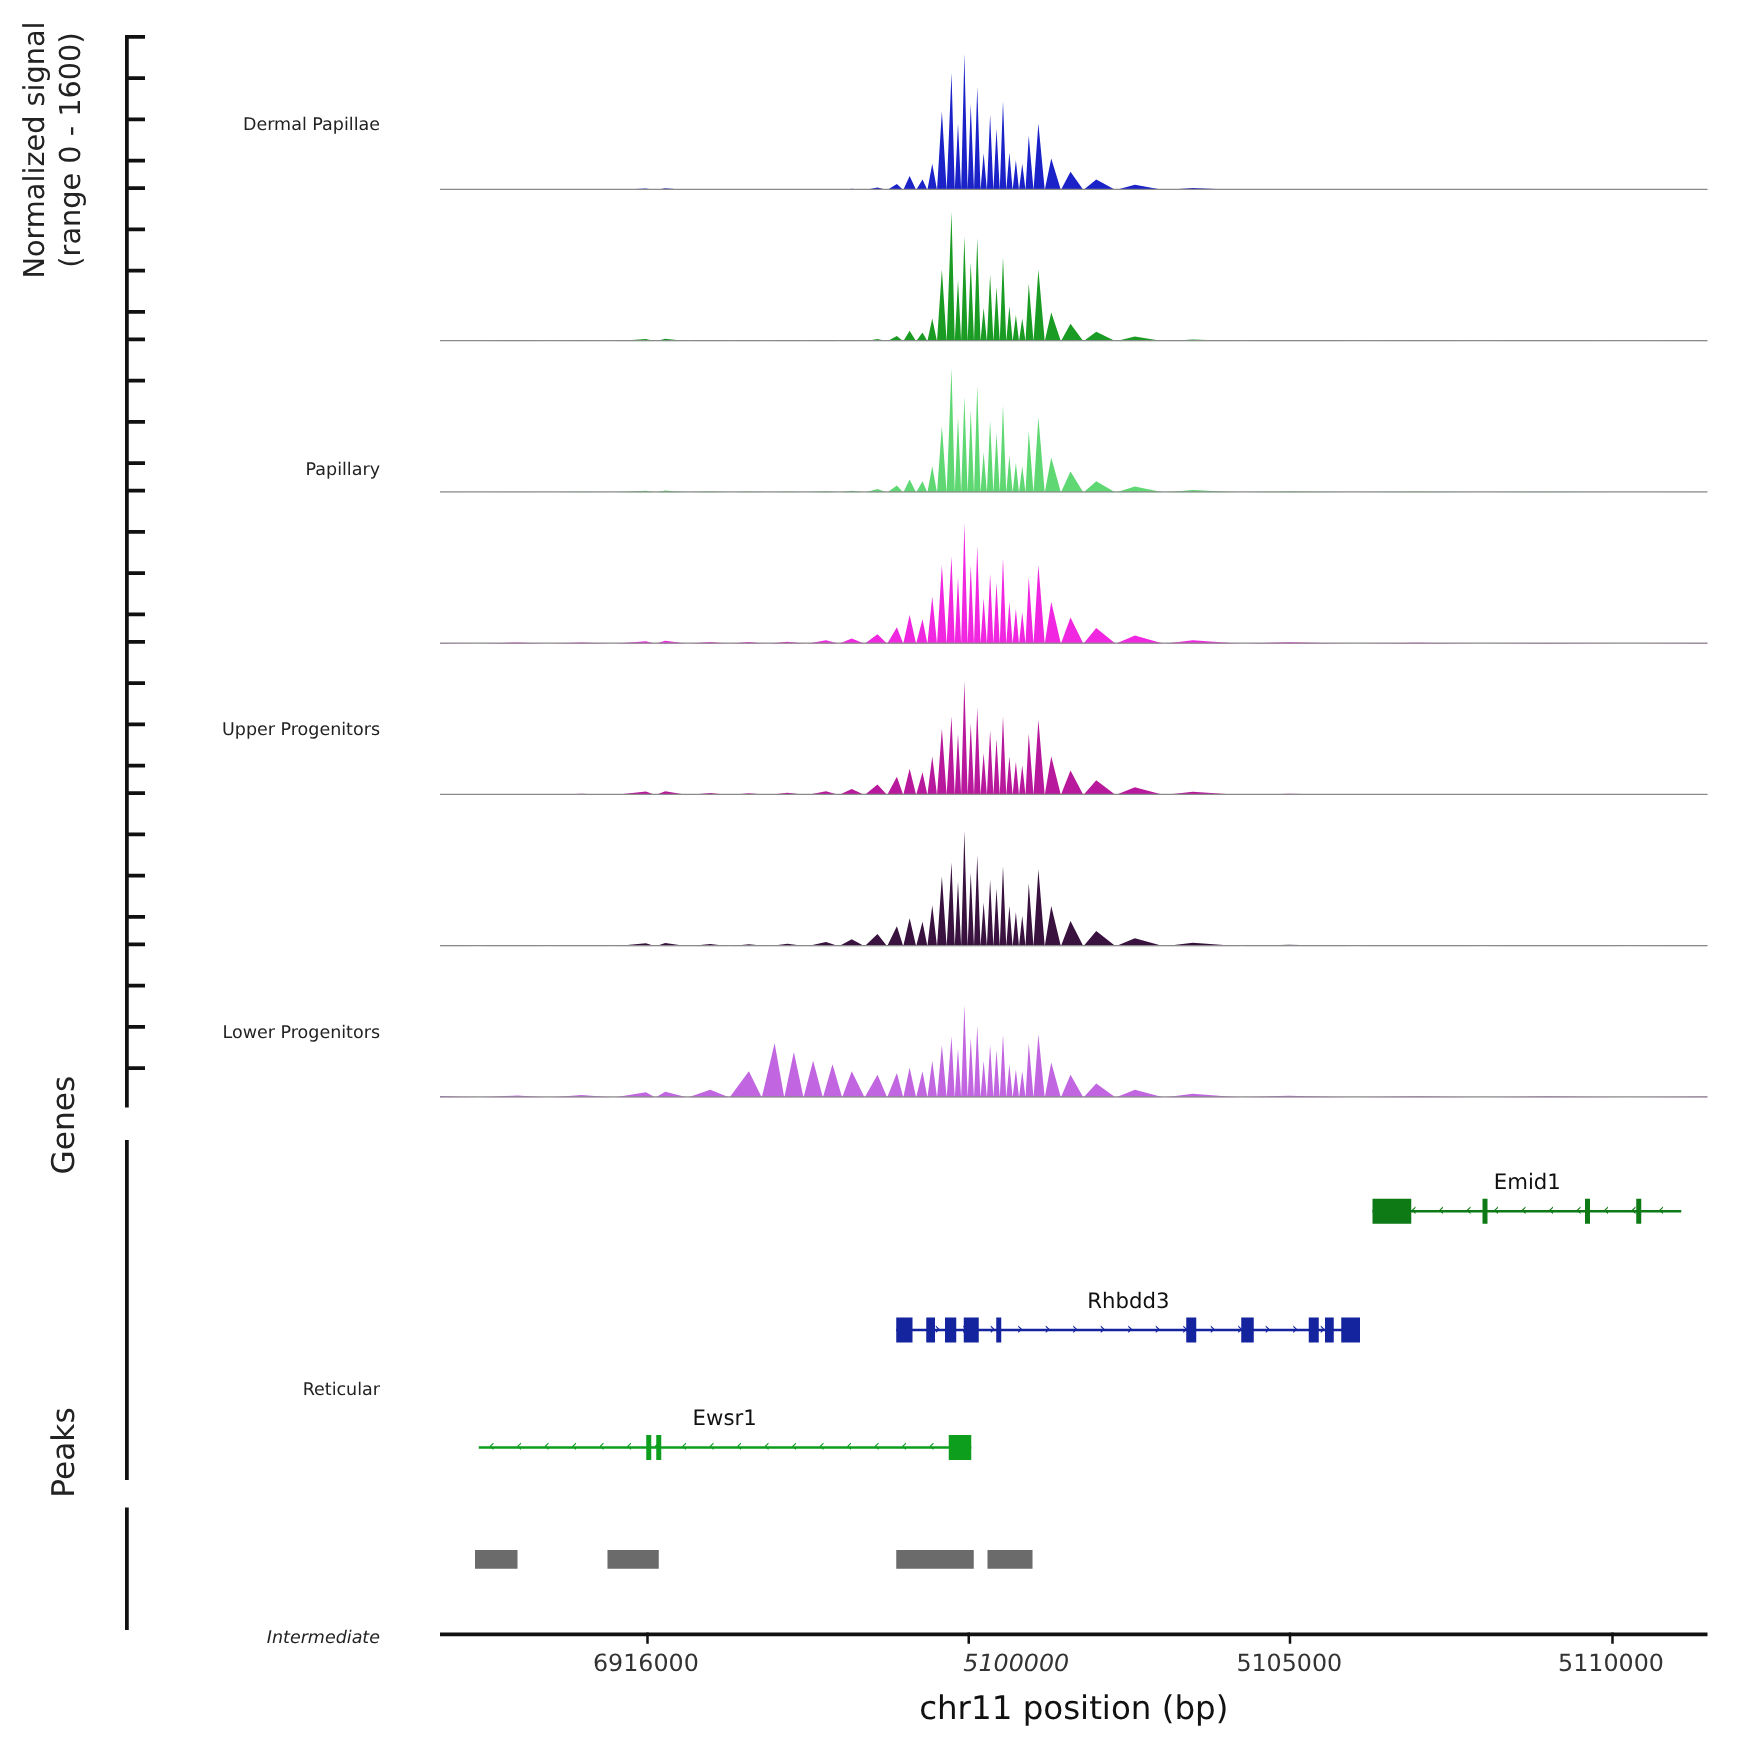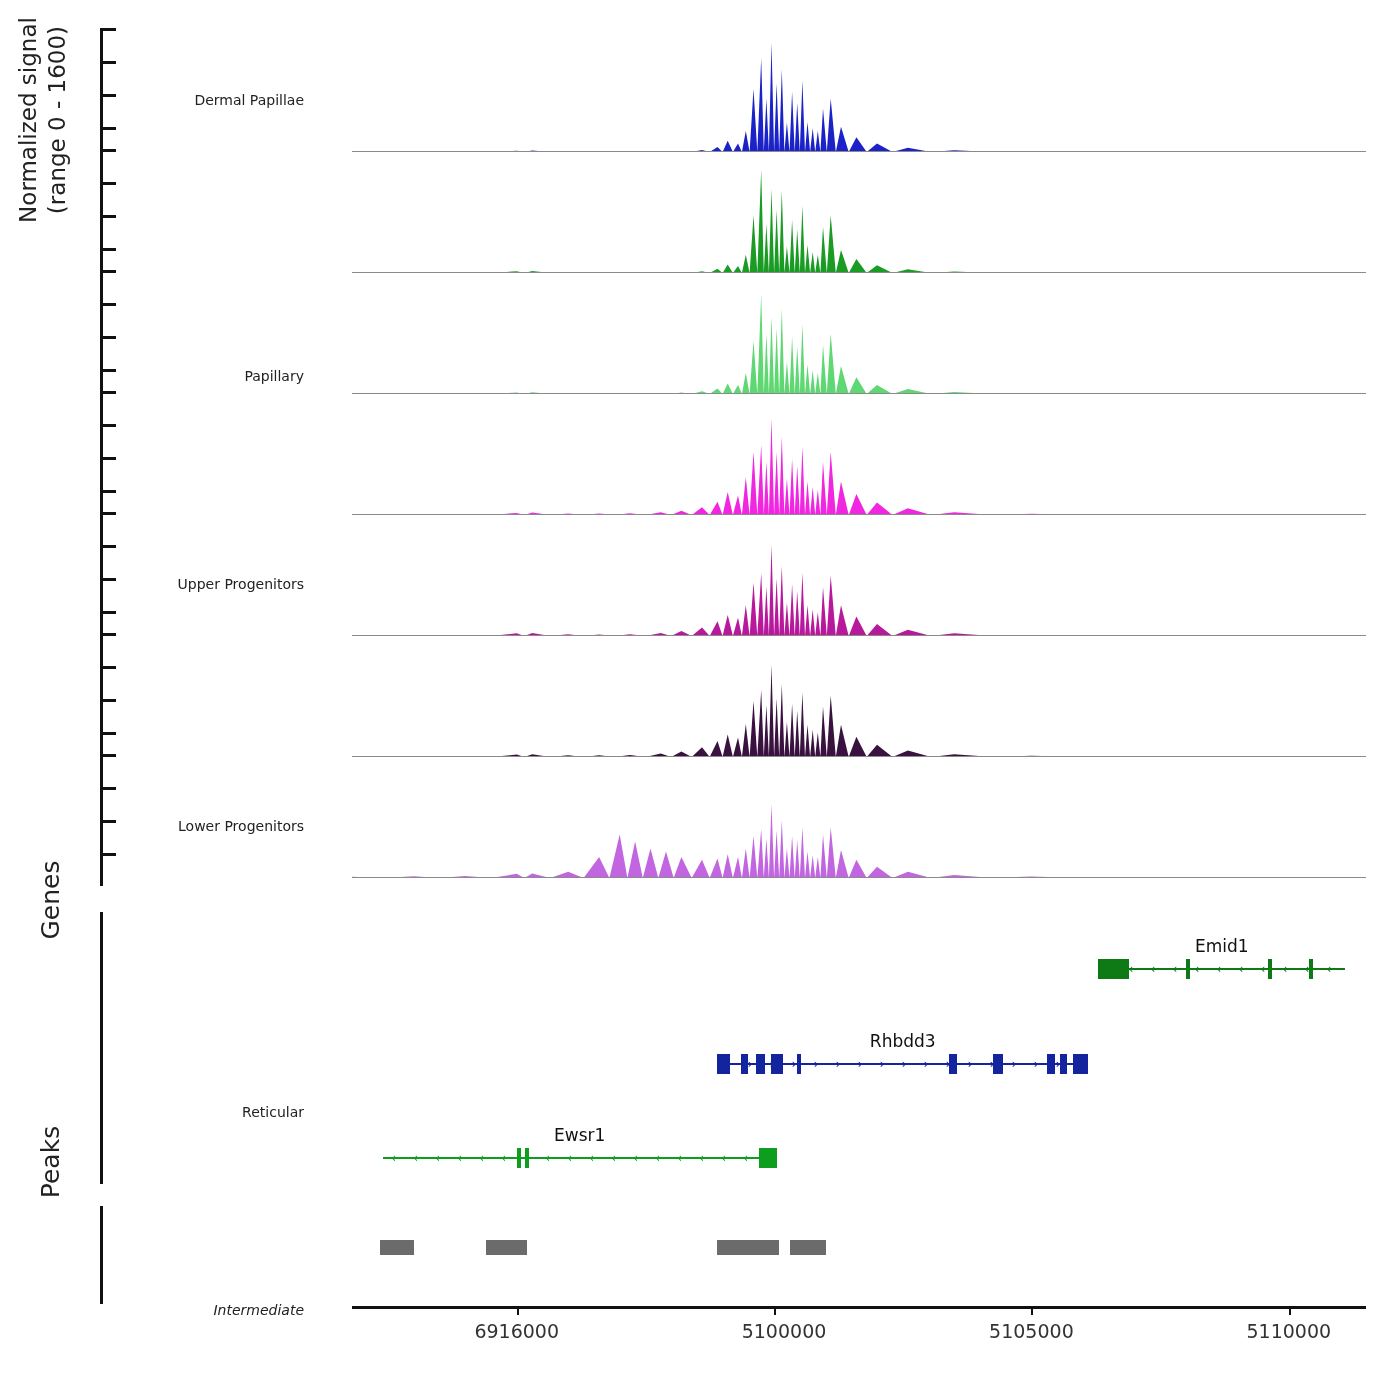--- a/index.html
+++ b/index.html
@@ -230,20 +230,21 @@
       <div class="peak" style="left: 133.827px; width: 41.1777px;"></div>
       <div class="peak" style="left: 365.452px; width: 61.7665px;"></div>
       <div class="peak" style="left: 437.513px; width: 36.0305px;"></div>
     </div>
 
   <div class="xaxis"></div>
   <div id="xticks">
       <div class="xtick" style="left: 516.711px;"></div>
       <div class="xticklabel" style="left: 516.711px;">6916000</div>
       <div class="xtick" style="left: 774.071px;"></div>
-      <div class="xticklabel" style="left: 784px;">5100000</div>
+      <div class="xticklabel" style="left: 813px; font-style: italic;">5100000</div>
       <div class="xtick" style="left: 1031.43px;"></div>
       <div class="xticklabel" style="left: 1031.43px;">5105000</div>
       <div class="xtick" style="left: 1288.79px;"></div>
       <div class="xticklabel" style="left: 1288.79px;">5110000</div>
     </div>
+  <div class="xlabel">chr11 position (bp)</div>
 
 </div>
 
 </body></html>

